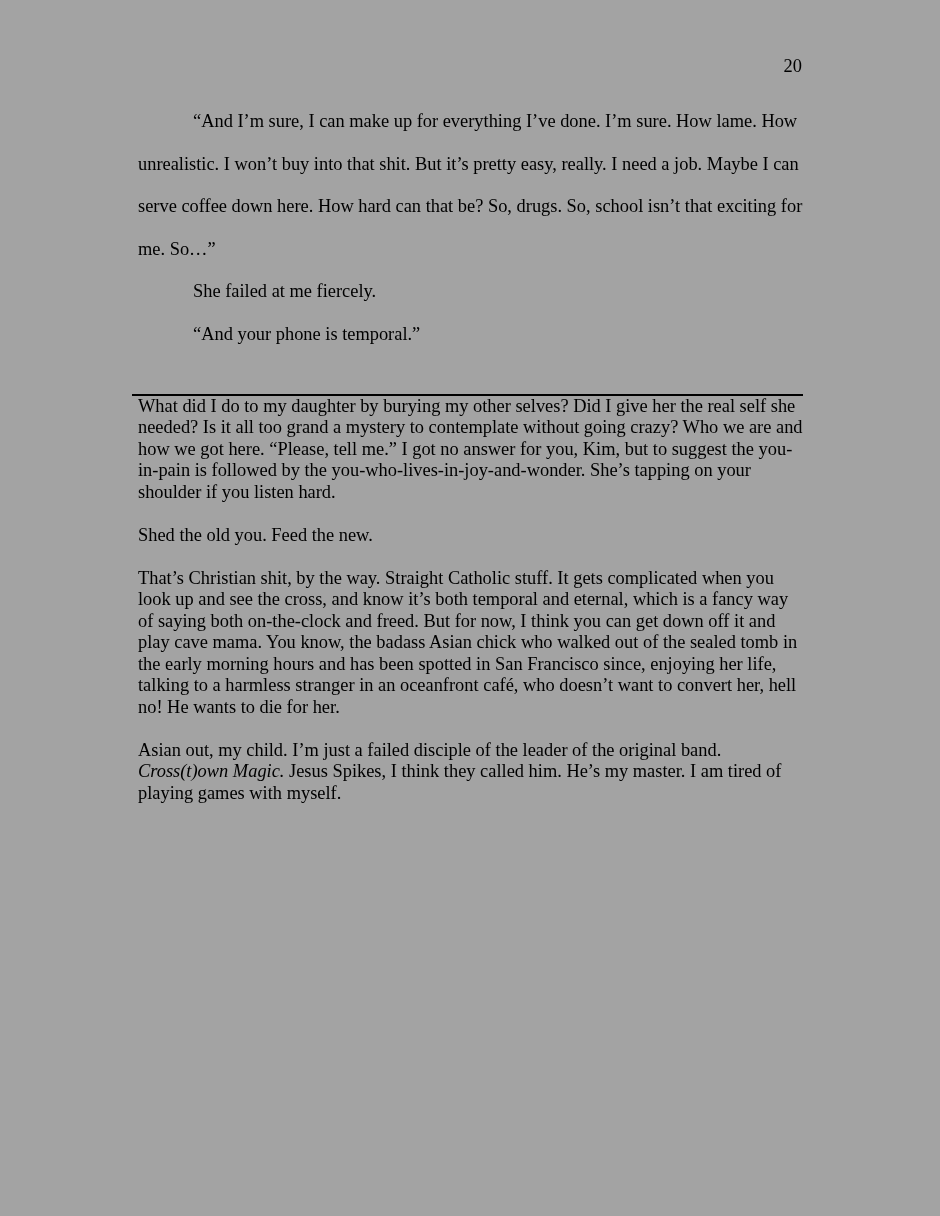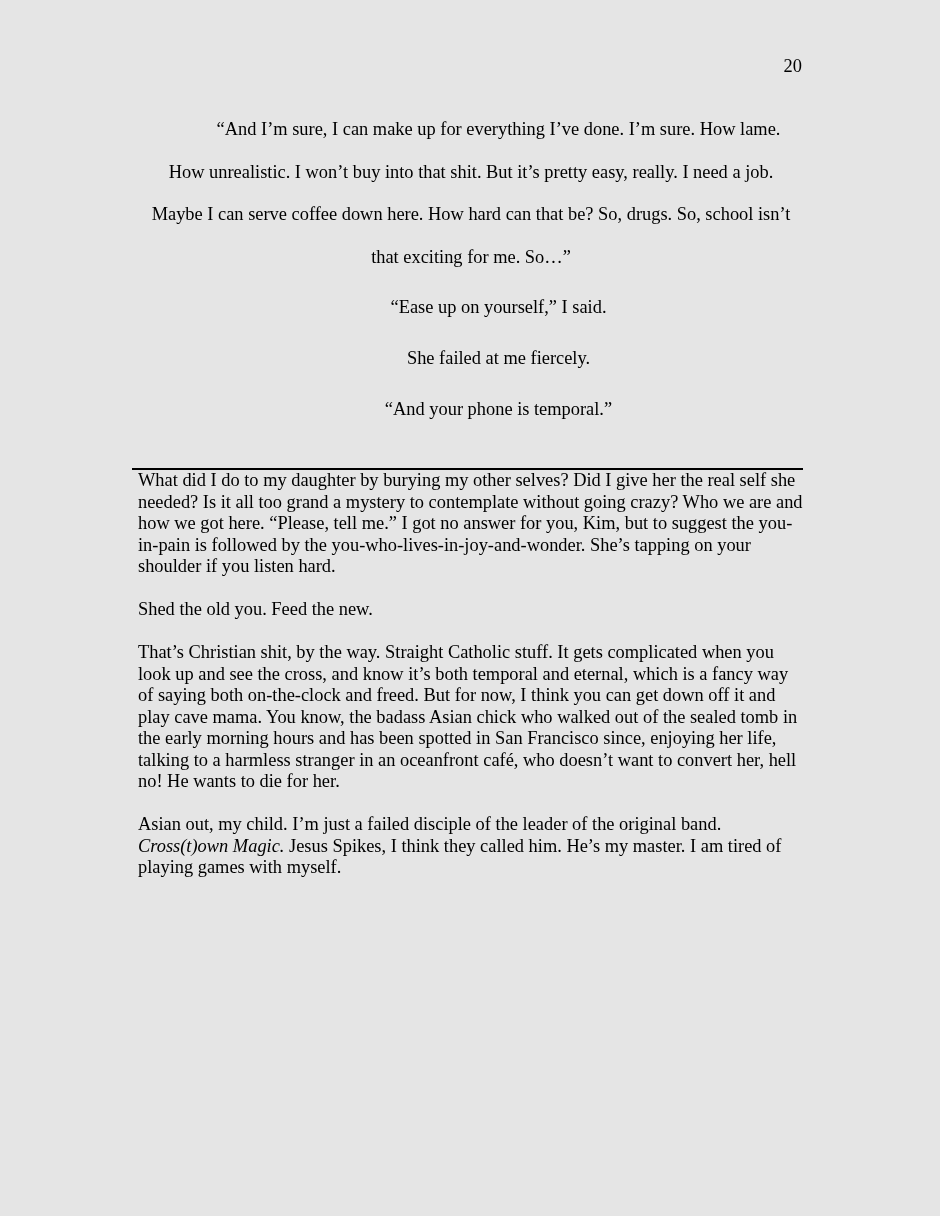--- a/index.html
+++ b/index.html
@@ -1,43 +1,42 @@
 <!DOCTYPE html>
 <html><head>
 <meta charset="utf-8">
 <style>
   * { box-sizing: border-box; }
   html, body { margin: 0; padding: 0; background: #ffffff; }
   .page {
     position: relative;
     width: 940px;
     height: 1216px;
-    background: #e5e5e5;
+    background: #a3a3a3;
     font-family: "Liberation Serif", "DejaVu Serif", serif;
     font-size: 18.4px;
     color: #000000;
     overflow: hidden;
   }
   .page-number {
     position: absolute;
     top: 56px;
     right: 138px;
     line-height: 21px;
   }
   .content {
     position: absolute;
     left: 138px;
     top: 100px;
     width: 666px;
   }
   .dialogue p {
-    margin: 8px;
+    margin: 0;
     line-height: 42.6px;
     text-indent: 55px;
-    text-align: center;
   }
   .separator {
     border: none;
     border-top: 2.5px solid #000000;
     margin: 38px 0 0 -6px;
     width: 671px;
   }
   .notes {
   }
   .notes p {
@@ -49,21 +48,20 @@
 </style>
 </head>
 <body>
 
 <div class="page">
   <div class="page-number">20</div>
 
   <div class="content">
     <div class="dialogue">
         <p><span>“And I’m sure, I can make up for everything I’ve done. I’m sure. How lame. How unrealistic. I won’t buy into that shit. But it’s pretty easy, really. I need a job. Maybe I can serve coffee down here. How hard can that be? So, drugs. So, school isn’t that exciting for me. So…”</span></p>
-        <p><span>“Ease up on yourself,” I said.</span></p>
         <p><span>She failed at me fiercely.</span></p>
         <p><span>“And your phone is temporal.”</span></p>
       </div>
 
     <hr class="separator">
 
     <div class="notes">
         <p><span>What did I do to my daughter by burying my other selves? Did I give her the real self she needed? Is it all too grand a mystery to contemplate without going crazy? Who we are and how we got here. “Please, tell me.” I got no answer for you, Kim, but to suggest the you-in-pain is followed by the you-who-lives-in-joy-and-wonder. She’s tapping on your shoulder if you listen hard.</span></p>
         <p><span>Shed the old you. Feed the new.</span></p>
         <p><span>That’s Christian shit, by the way. Straight Catholic stuff. It gets complicated when you look up and see the cross, and know it’s both temporal and eternal, which is a fancy way of saying both on-the-clock and freed. But for now, I think you can get down off it and play cave mama. You know, the badass Asian chick who walked out of the sealed tomb in the early morning hours and has been spotted in San Francisco since, enjoying her life, talking to a harmless stranger in an oceanfront café, who doesn’t want to convert her, hell no! He wants to die for her.</span></p>

